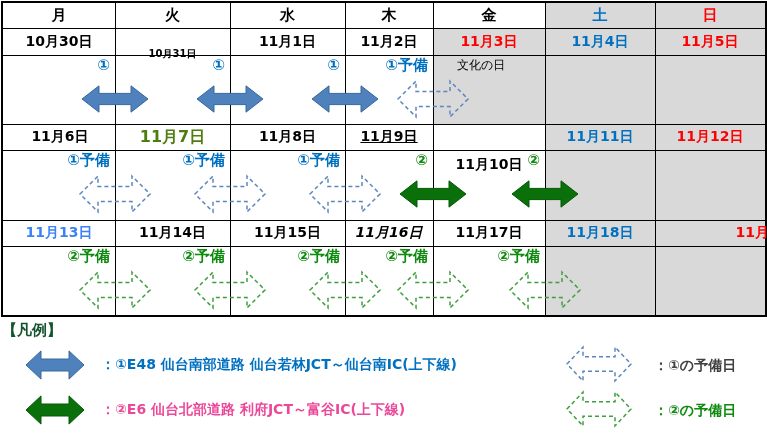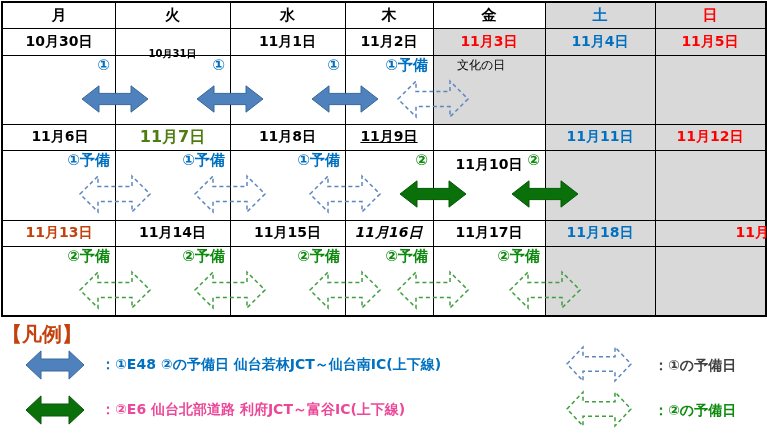--- a/index.html
+++ b/index.html
@@ -9,21 +9,21 @@
   }
   .cellText{position:absolute;display:flex;align-items:center;justify-content:center;
     font-weight:bold;white-space:nowrap;}
   .gridline{position:absolute;background:#000;}
   #table-border{position:absolute;left:1px;top:1px;width:762px;height:312px;
     border:2px solid #000;}
   .shade{position:absolute;}
   .route-label{position:absolute;font-weight:bold;font-size:15px;line-height:18px;white-space:nowrap;}
   .note{position:absolute;font-weight:normal;font-size:12px;line-height:15px;color:#000;white-space:nowrap;}
   .legend-text{position:absolute;font-weight:bold;font-size:14px;line-height:17px;white-space:nowrap;}
-  #legend-title{position:absolute;left:2px;top:321px;font-weight:bold;font-size:20px;color:#c2410c;}
+  #legend-title{position:absolute;left:2px;top:321px;font-weight:bold;font-size:15px;color:#14532d;}
   svg{position:absolute;overflow:visible;}
 </style>
 </head>
 <body>
 
 <div id="app">
   <div id="calendar">
 
     <div id="table-border"></div>
   <div class="shade" style="left: 545px; top: 3px; width: 110px; height: 25px; background: rgb(217, 217, 217);"></div>
@@ -105,21 +105,21 @@
       </svg>
       <svg width="72" height="38" viewBox="0 0 72 38" style="left: 309px; top: 175px;">
         <polygon points="1,19 19,1.14 19,11.4 53,11.4 53,1.14 71,19 53,36.86 53,26.599999999999998 19,26.599999999999998 19,36.86" fill="none" stroke="#5E86BE" stroke-width="1.5" stroke-dasharray="4,3"></polygon>
       </svg>
       <svg width="68" height="28" viewBox="0 0 68 28" style="left: 399px; top: 180px;">
         <polygon points="1,14 18,0.84 18,8.4 50,8.4 50,0.84 67,14 50,27.16 50,19.599999999999998 18,19.599999999999998 18,27.16" fill="#0A700A" stroke="#065806" stroke-width="1"></polygon>
       </svg>
       <svg width="68" height="28" viewBox="0 0 68 28" style="left: 511px; top: 180px;">
         <polygon points="1,14 18,0.84 18,8.4 50,8.4 50,0.84 67,14 50,27.16 50,19.599999999999998 18,19.599999999999998 18,27.16" fill="#0A700A" stroke="#065806" stroke-width="1"></polygon>
       </svg>
-      <div class="cellText" style="left: 3px; top: 220px; width: 112px; height: 26px; color: #c2410c; font-size: 14px;">11月13日</div>
+      <div class="cellText" style="left: 3px; top: 220px; width: 112px; height: 26px; color: #3b82f6; font-size: 14px;">11月13日</div>
       <div class="cellText" style="left: 115px; top: 220px; width: 115px; height: 26px; color: rgb(0, 0, 0); font-size: 14px;">11月14日</div>
       <div class="cellText" style="left: 230px; top: 220px; width: 115px; height: 26px; color: rgb(0, 0, 0); font-size: 14px;">11月15日</div>
       <div class="cellText" style="left: 345px; top: 220px; width: 88px; height: 26px; color: rgb(0, 0, 0); font-size: 14px; font-style: italic;">11月16日</div>
       <div class="cellText" style="left: 433px; top: 220px; width: 112px; height: 26px; color: rgb(0, 0, 0); font-size: 14px;">11月17日</div>
       <div class="cellText" style="left: 545px; top: 220px; width: 110px; height: 26px; color: rgb(0, 112, 192); font-size: 14px;">11月18日</div>
       <div class="cellText" style="left: 655px; top: 220px; width: 132px; height: 26px; color: rgb(255, 0, 0); font-size: 14px; padding-left: 48px;">11月19日</div>
       <div class="route-label" style="right: 657px; top: 247px; color: rgb(14, 138, 14);">②予備</div>
       <div class="route-label" style="right: 542px; top: 247px; color: rgb(14, 138, 14);">②予備</div>
       <div class="route-label" style="right: 427px; top: 247px; color: rgb(14, 138, 14);">②予備</div>
       <div class="route-label" style="right: 339px; top: 247px; color: rgb(14, 138, 14);">②予備</div>
@@ -136,21 +136,21 @@
       <svg width="72" height="38" viewBox="0 0 72 38" style="left: 397px; top: 271px;">
         <polygon points="1,19 19,1.14 19,11.4 53,11.4 53,1.14 71,19 53,36.86 53,26.599999999999998 19,26.599999999999998 19,36.86" fill="none" stroke="#3F9E3F" stroke-width="1.5" stroke-dasharray="4,3"></polygon>
       </svg>
       <svg width="72" height="38" viewBox="0 0 72 38" style="left: 509px; top: 271px;">
         <polygon points="1,19 19,1.14 19,11.4 53,11.4 53,1.14 71,19 53,36.86 53,26.599999999999998 19,26.599999999999998 19,36.86" fill="none" stroke="#3F9E3F" stroke-width="1.5" stroke-dasharray="4,3"></polygon>
       </svg>
     </div>
 
   <div id="legend">
     <div id="legend-title">【凡例】</div>
-    <span class="legend-text" style="left: 101px; top: 356px; color: rgb(0, 112, 192);">：①E48 ②の予備日 仙台若林JCT～仙台南IC(上下線)</span>
+    <span class="legend-text" style="left: 101px; top: 356px; color: rgb(0, 112, 192);">：①E48 仙台南部道路 仙台若林JCT～仙台南IC(上下線)</span>
     <span class="legend-text" style="left: 101px; top: 401px; color: #ec4899;">：②E6 仙台北部道路 利府JCT～富谷IC(上下線)</span>
     <span class="legend-text" style="left: 654px; top: 357px; color: #404040;">：①の予備日</span>
     <span class="legend-text" style="left: 654px; top: 402px; color: rgb(14, 138, 14);">：②の予備日</span>
   <svg width="60" height="30" viewBox="0 0 60 30" style="left: 25px; top: 350px;">
         <polygon points="1,15 16,0.8999999999999999 16,9 44,9 44,0.8999999999999999 59,15 44,29.1 44,21 16,21 16,29.1" fill="#4F81BD" stroke="#38689C" stroke-width="1"></polygon>
       </svg>
       <svg width="60" height="30" viewBox="0 0 60 30" style="left: 25px; top: 395px;">
         <polygon points="1,15 16,0.8999999999999999 16,9 44,9 44,0.8999999999999999 59,15 44,29.1 44,21 16,21 16,29.1" fill="#0A700A" stroke="#065806" stroke-width="1"></polygon>
       </svg>
       <svg width="66" height="36" viewBox="0 0 66 36" style="left: 566px; top: 346px;">

